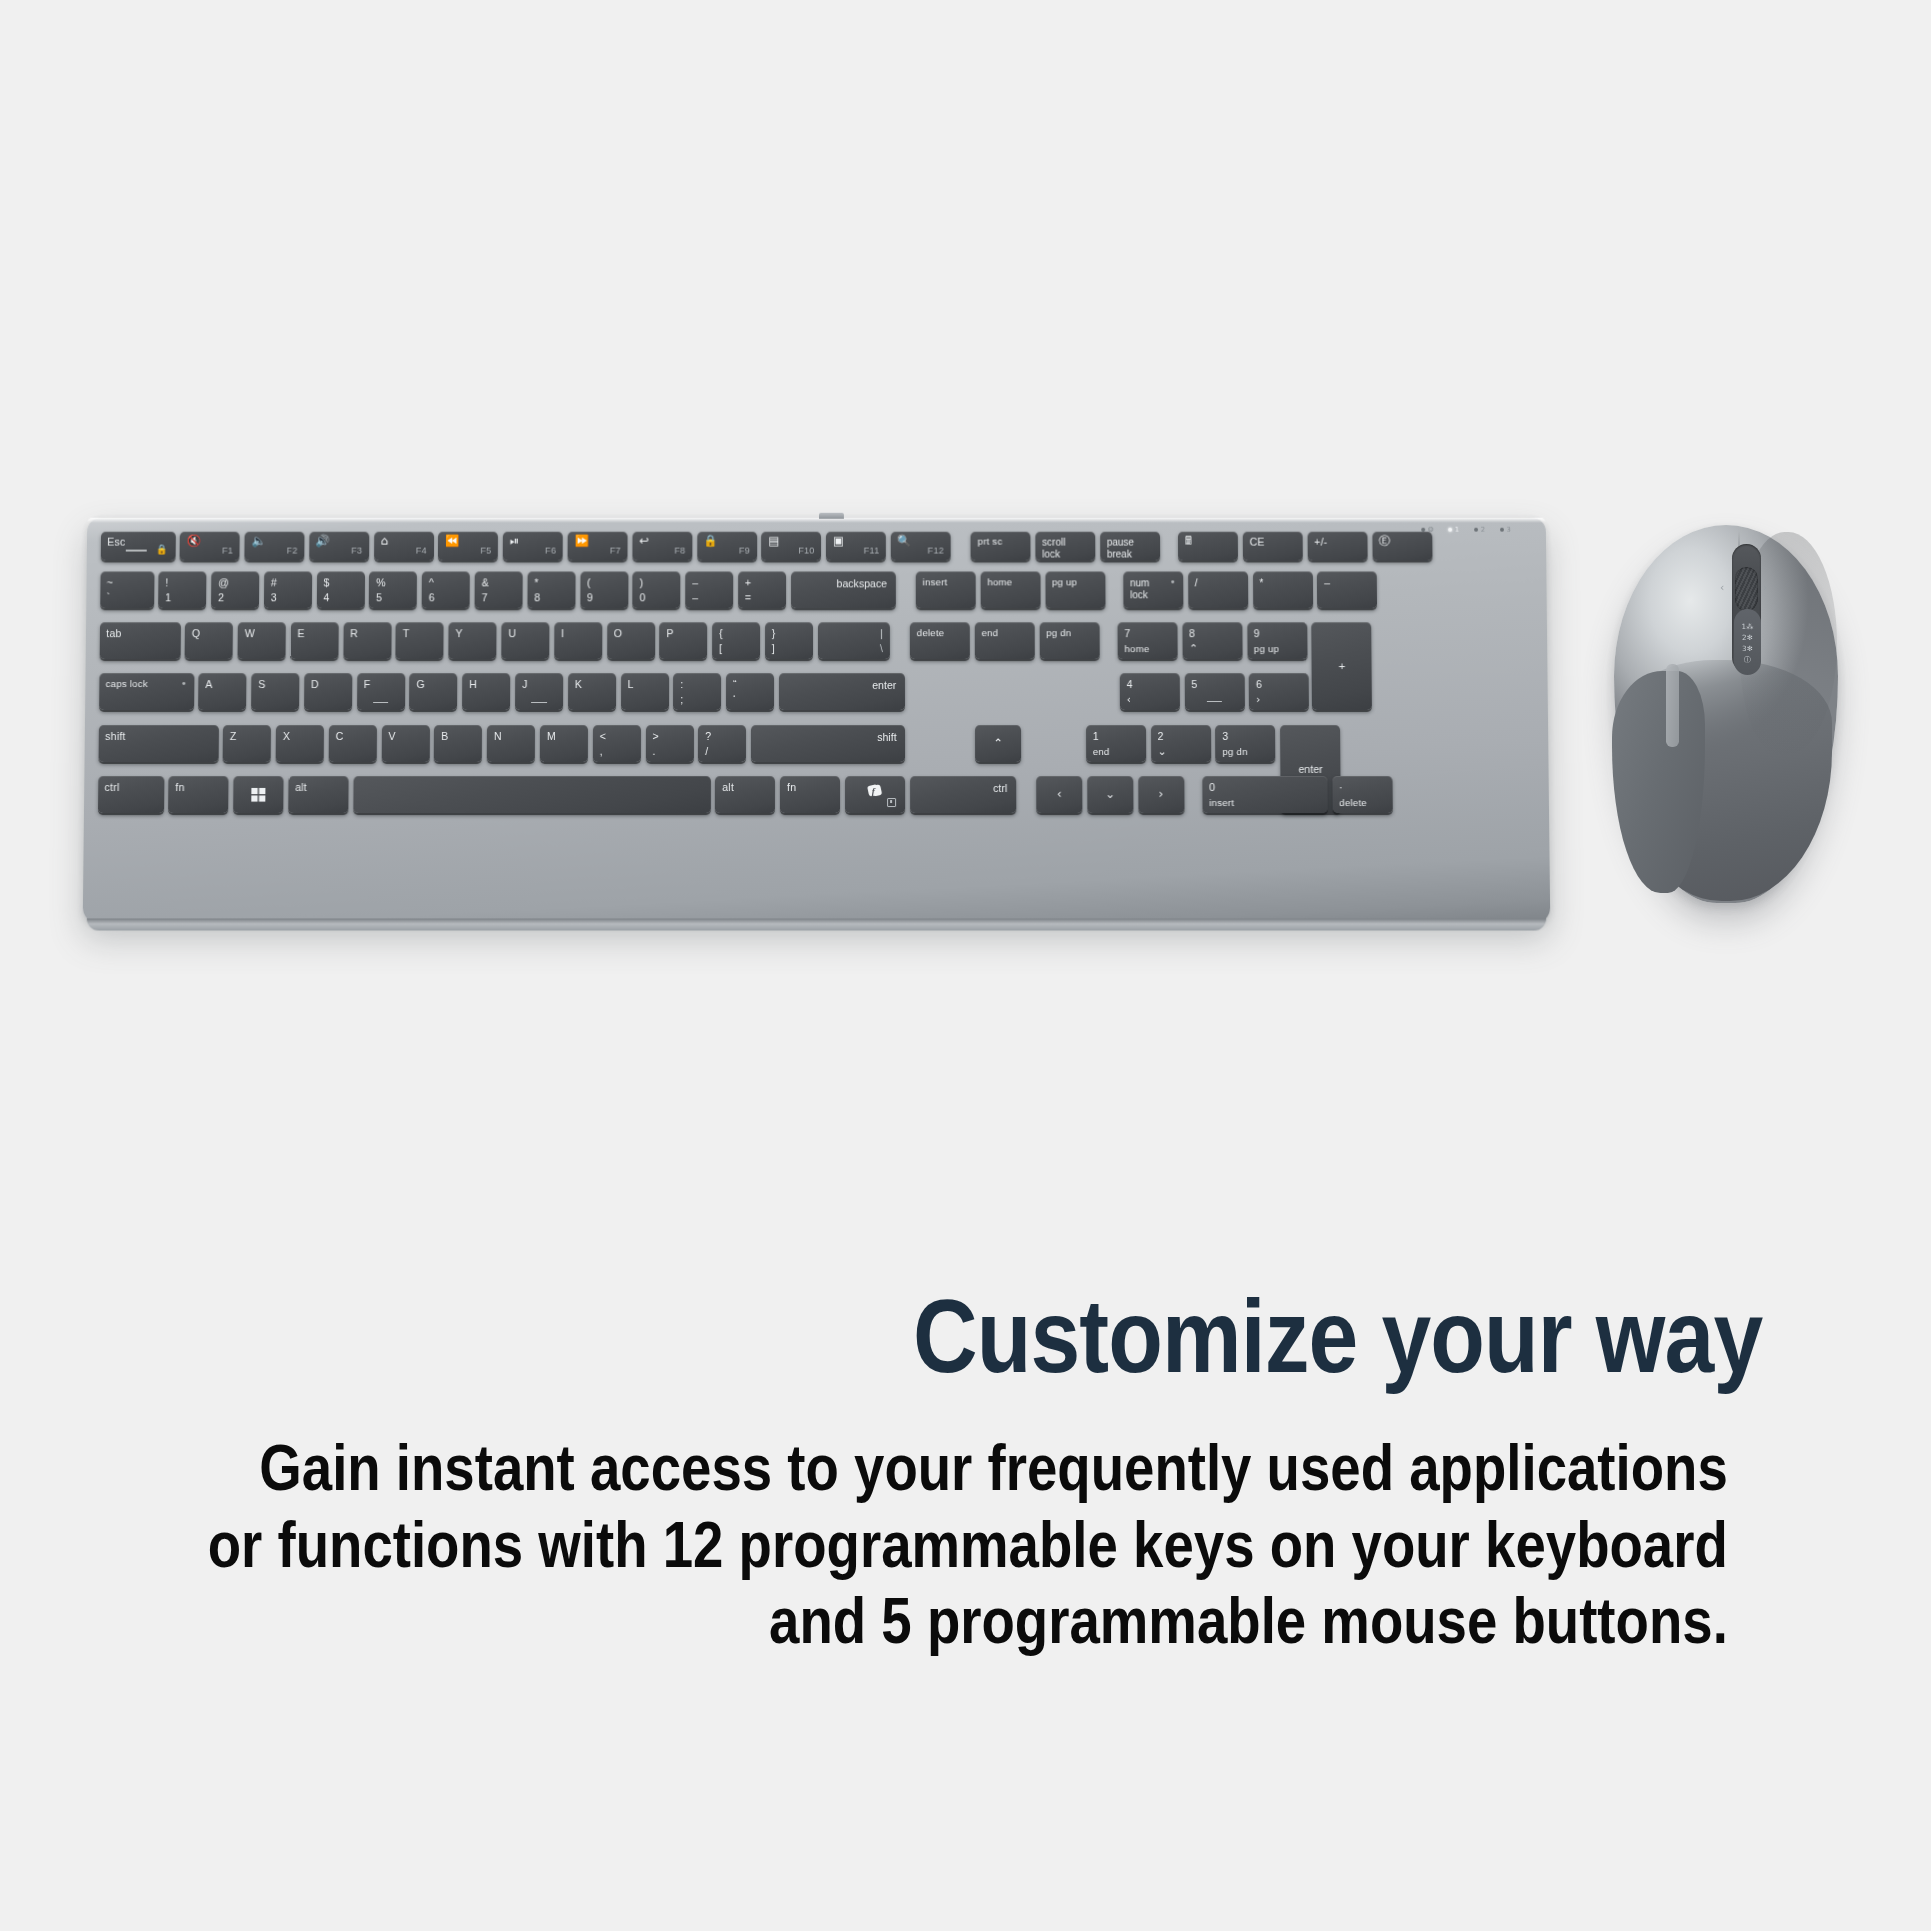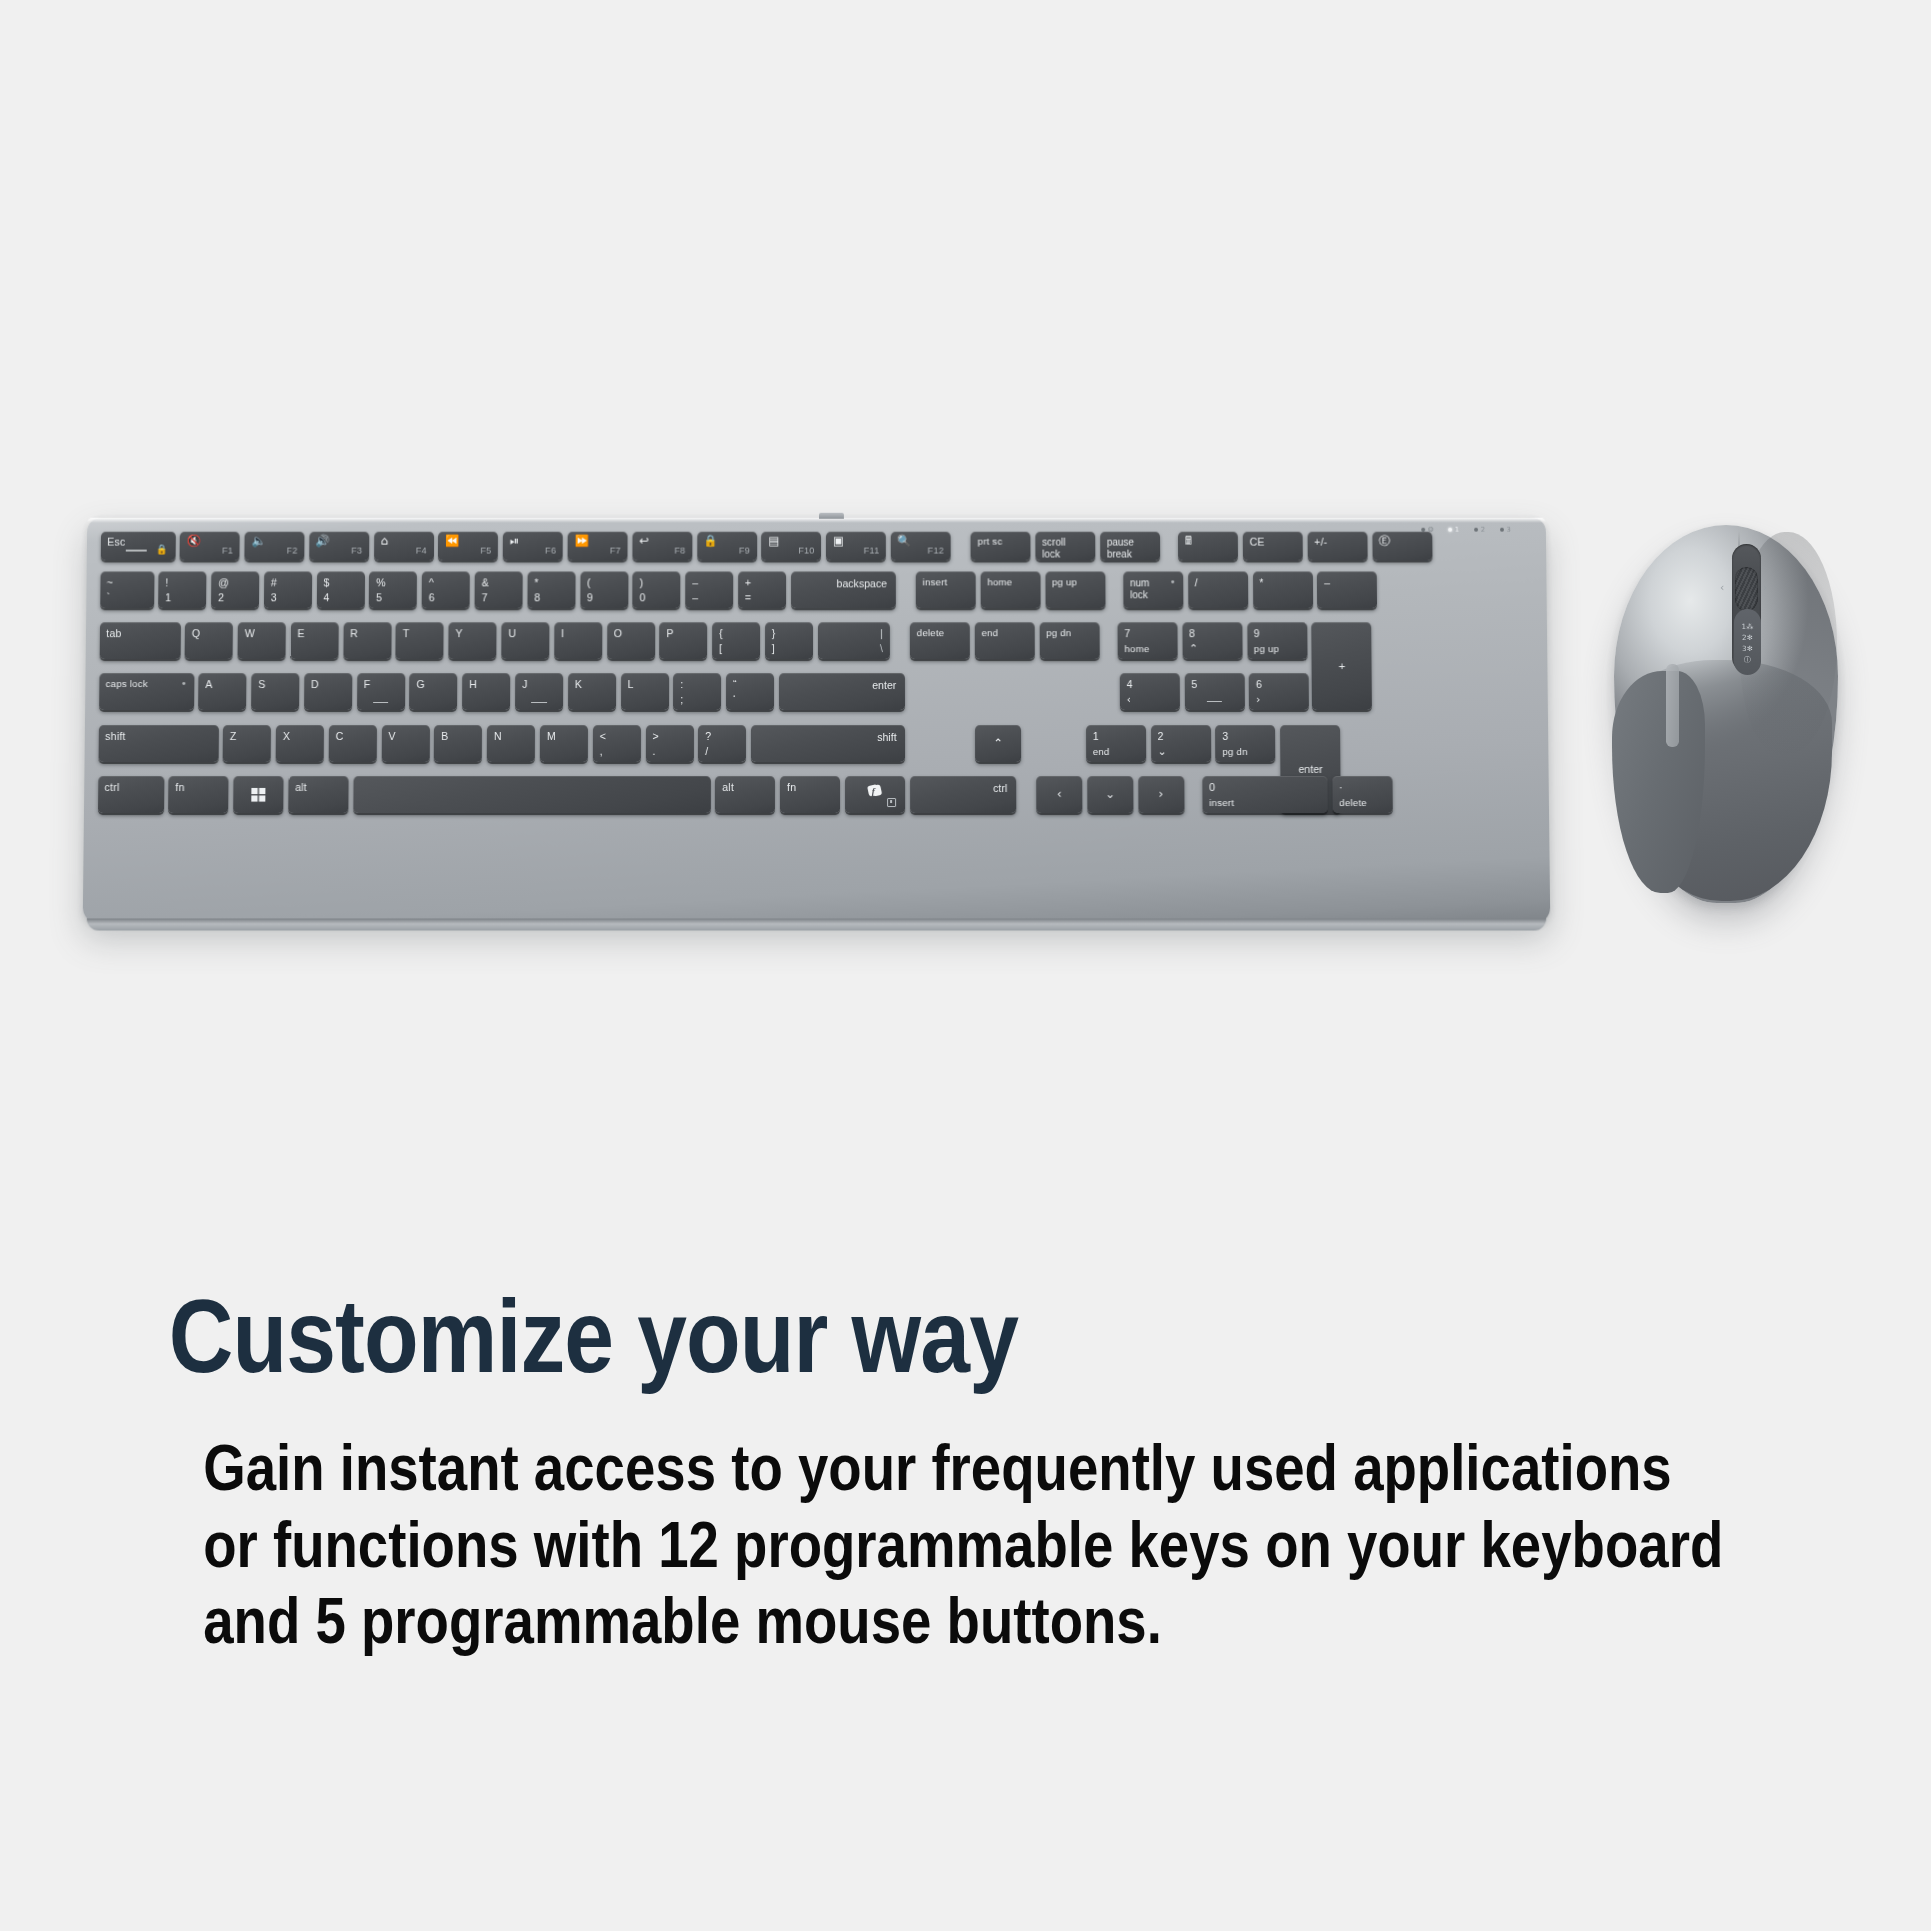--- a/index.html
+++ b/index.html
@@ -296,21 +296,21 @@
     letter-spacing: 0.2px;
     font-family: "DejaVu Sans", sans-serif;
   }
 
   
   #copy {
     position: absolute;
     left: 0;
     top: 1284px;
     width: 1931px;
-    text-align: left;
+    text-align: right;
   }
   #headline {
     margin: 0;
     padding: 0 39px;
     font-family: "Liberation Sans Narrow", "Liberation Sans", sans-serif;
     font-weight: bold;
     font-size: 104px;
     line-height: 1.0;
     letter-spacing: -1px;
     color: #1d2f40;

